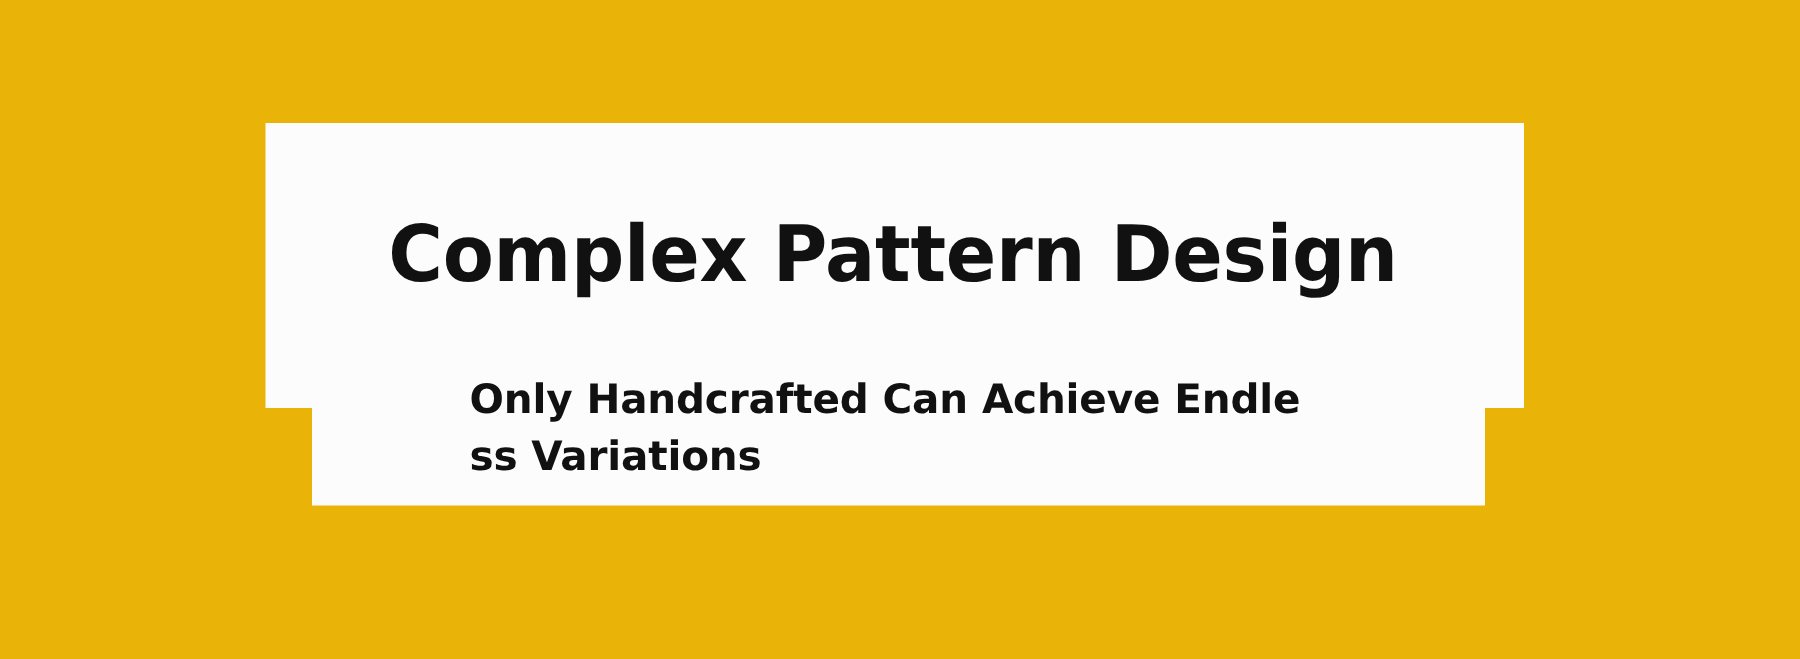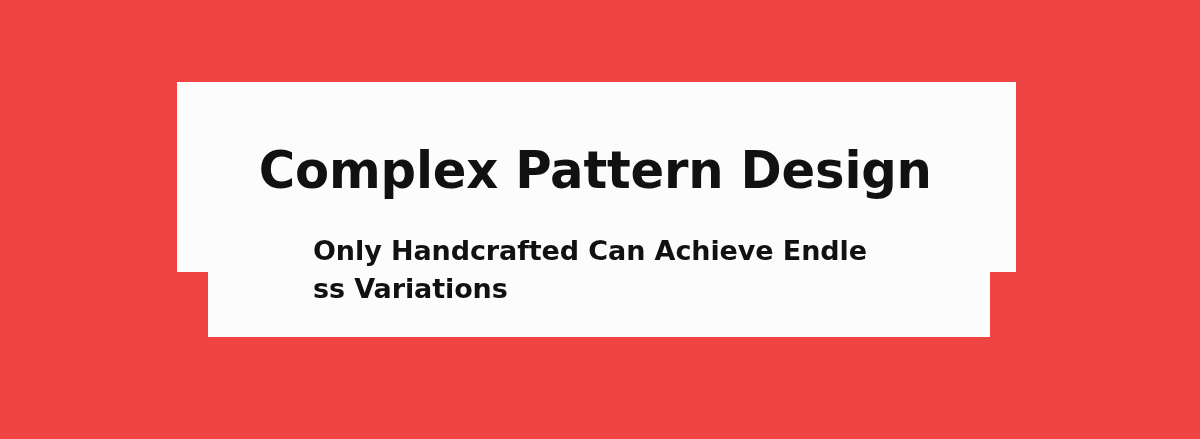--- a/index.html
+++ b/index.html
@@ -12,21 +12,21 @@
     height: 439px;
     background: #ffffff;
     font-family: "DejaVu Sans", sans-serif;
     overflow: hidden;
   }
 
   #slide-canvas {
     position: relative;
     width: 1200px;
     height: 439px;
-    background: #ef4444;
+    background: #eab308;
   }
 
   
   .panel {
     position: absolute;
     pointer-events: none;
   }
 
   #panel-upper {
     left: 177px;
@@ -64,21 +64,21 @@
     color: #111111;
     transform: scaleX(0.955);
     transform-origin: center center;
     white-space: nowrap;
   }
 
   
   #subtitle-block {
     position: absolute;
     left: 313px;
-    top: 232px;
+    top: 248px;
     width: 566px;
   }
 
   #subtitle-text {
     margin: 0;
     font-family: "DejaVu Sans", sans-serif;
     font-size: 27px;
     font-weight: 700;
     line-height: 1.40;
     letter-spacing: -0.1px;

